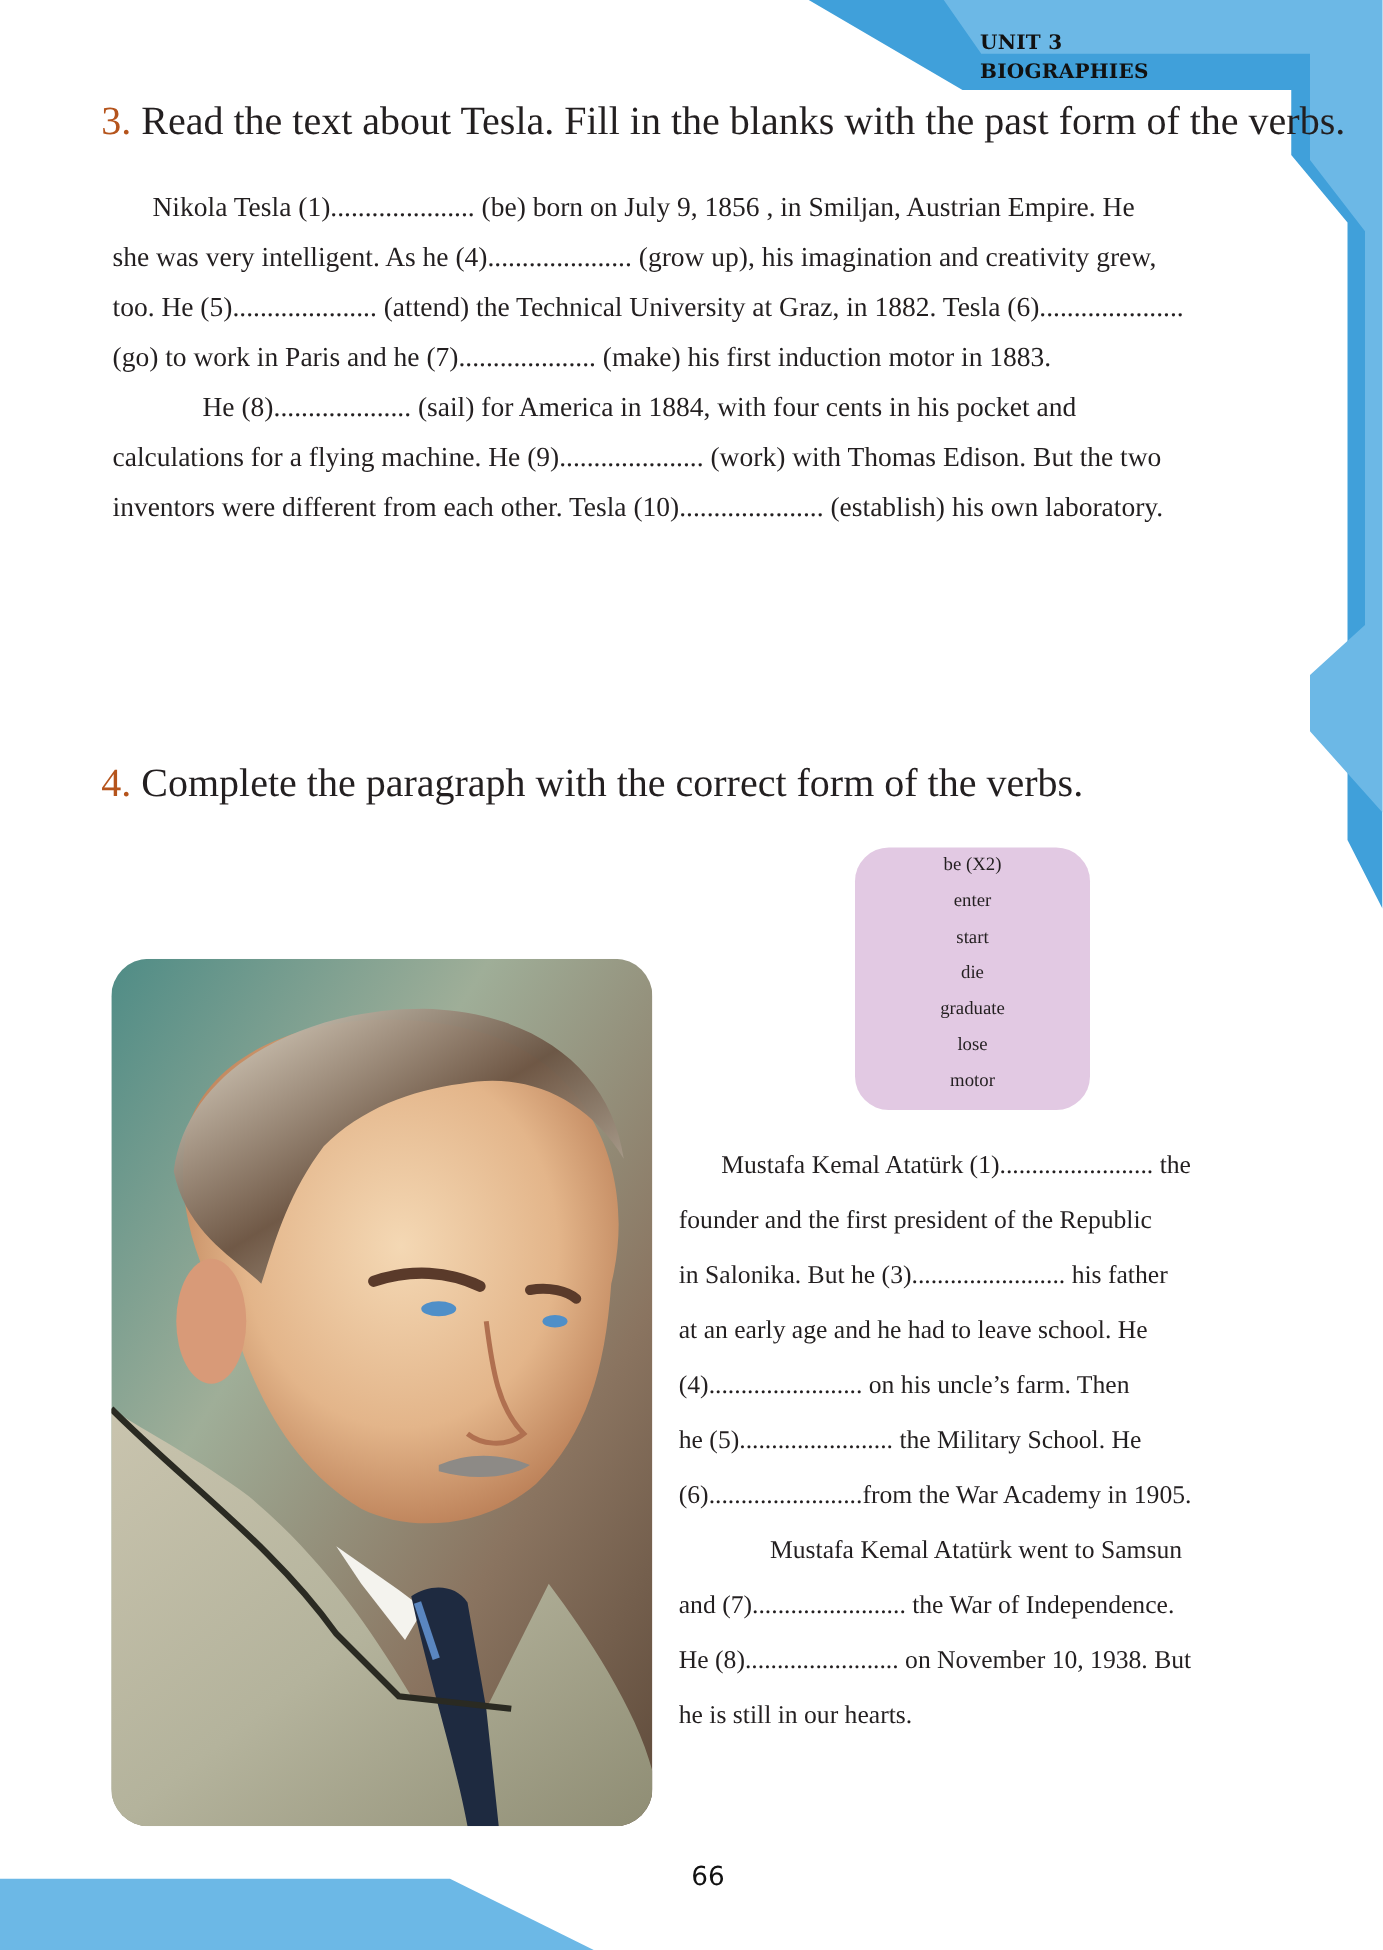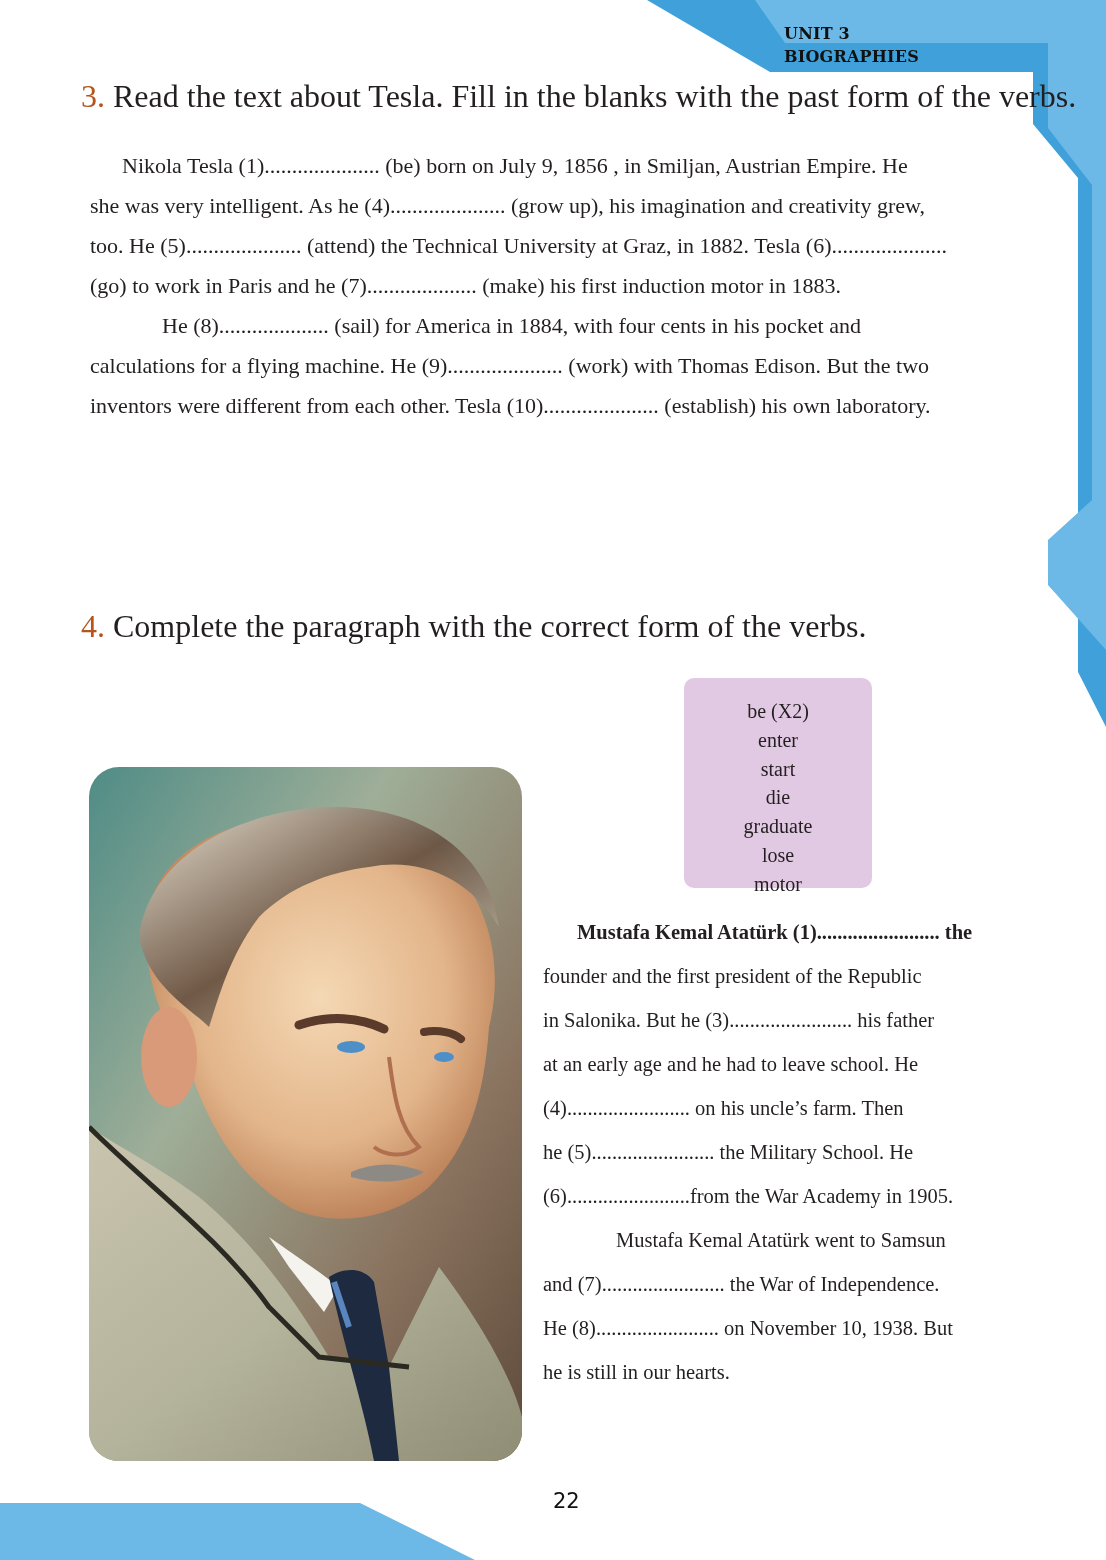--- a/index.html
+++ b/index.html
@@ -3,21 +3,21 @@
 <meta charset="utf-8">
 <style>
   html, body { margin:0; padding:0; }
   body { width:1106px; height:1560px; position:relative; background:#ffffff; overflow:hidden; font-family:"Liberation Serif", "DejaVu Serif", serif; color:#231f20; }
   .deco { position:absolute; left:0; top:0; width:1106px; height:1560px; pointer-events:none; }
   .unit { position:absolute; left:784px; top:22px; font-family:"DejaVu Serif", serif; font-weight:bold; font-size:16px; line-height:23px; color:#111; letter-spacing:0.2px; }
   .task-title { position:absolute; left:81px; font-size:32px; line-height:30px; color:#231f20; white-space:nowrap; }
   .task-num { color:#b5541c; }
   .tesla { position:absolute; left:90px; top:146px; width:930px; font-size:22px; line-height:40px; }
   .tesla .line { white-space:nowrap; height:40px; }
-  .wordbox { position:absolute; left:684px; top:678px; width:188px; height:210px; background:#e2c9e3; border-radius:10px; text-align:center; font-size:20px; line-height:28.8px; padding-top:19px; box-sizing:border-box; }
+  .wordbox { position:absolute; left:684px; top:678px; width:188px; height:210px; background:#e2c9e3; border-radius:27px; text-align:center; font-size:15px; line-height:28.8px; padding-top:0; box-sizing:border-box; }
   .portrait { position:absolute; left:89px; top:767px; width:433px; height:694px; border-radius:30px; overflow:hidden; }
   .ataturk { position:absolute; left:543px; top:910px; width:480px; font-size:20.5px; line-height:44px; }
   .ataturk .line { white-space:nowrap; height:44px; }
   .pagenum { position:absolute; left:553px; top:1489px; font-family:"DejaVu Sans", sans-serif; font-size:21px; color:#111; }
 </style>
 </head>
 <body>
 
 <svg class="deco" viewBox="0 0 1106 1560" xmlns="http://www.w3.org/2000/svg">
 
@@ -110,26 +110,26 @@
     <path d="M180,470 L230,505 L250,520 L235,545 L200,500 Z" fill="#f4f3ee"></path>
 
     <path d="M240,510 C255,500 275,500 285,515 L300,600 L310,694 L285,694 C275,640 255,580 240,510 Z" fill="#1e2a40"></path>
     <path d="M245,515 C250,530 255,545 260,560" stroke="#5a86c0" stroke-width="6" fill="none"></path>
 
     <path d="M0,360 C60,420 130,470 180,540 L230,590 L320,600" stroke="#2a2a22" stroke-width="5" fill="none"></path>
   </svg>
 </div>
 
 <div class="ataturk">
-  <div class="line" style="padding-left:34px;font-weight:bold;">Mustafa Kemal Atatürk (1)........................ the</div>
+  <div class="line" style="padding-left:34px;">Mustafa Kemal Atatürk (1)........................ the</div>
   <div class="line">founder and the first president of the Republic</div>
   <div class="line">in Salonika. But he (3)........................  his father</div>
   <div class="line">at an early age and he had to leave school. He</div>
   <div class="line">(4)........................ on his uncle’s farm. Then</div>
   <div class="line">he (5)........................ the Military School. He</div>
   <div class="line">(6)........................from the War Academy in 1905.</div>
   <div class="line" style="padding-left:73px;">Mustafa Kemal Atatürk went to Samsun</div>
   <div class="line">and (7)........................ the War of Independence.</div>
   <div class="line">He (8)........................ on November 10, 1938. But</div>
   <div class="line">he is still in our hearts.</div>
 </div>
 
-<div class="pagenum">22</div>
+<div class="pagenum">66</div>
 
 </body></html>

